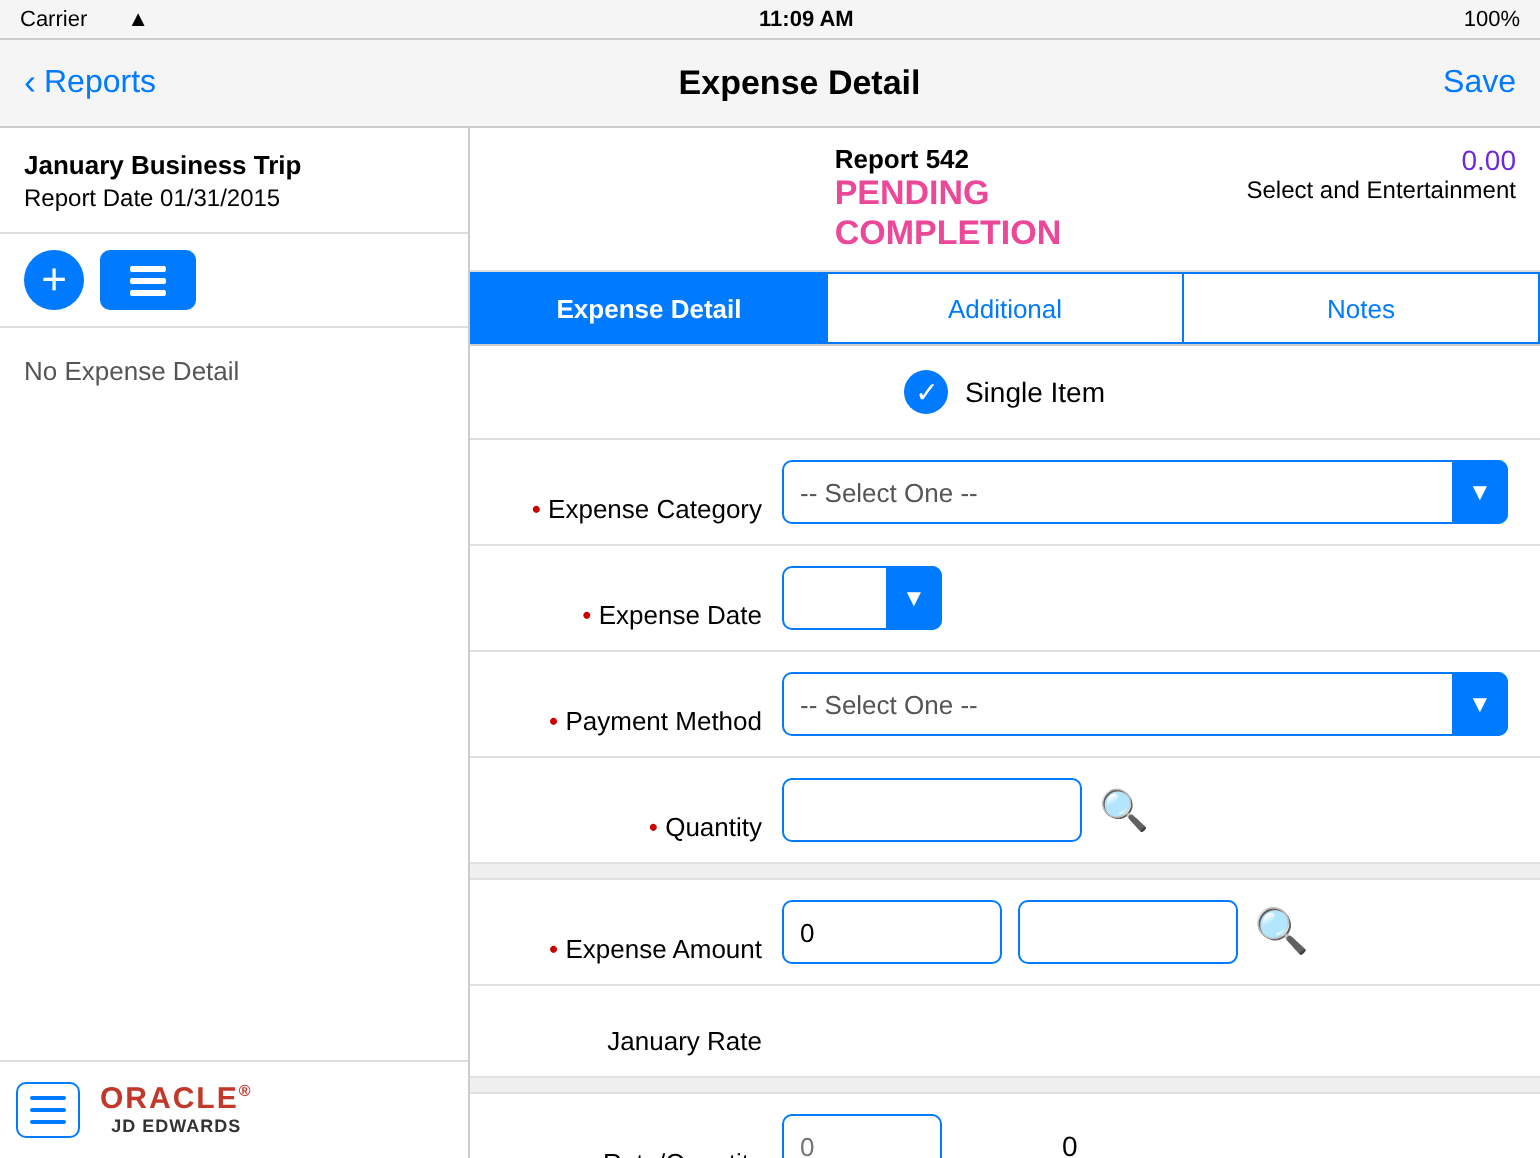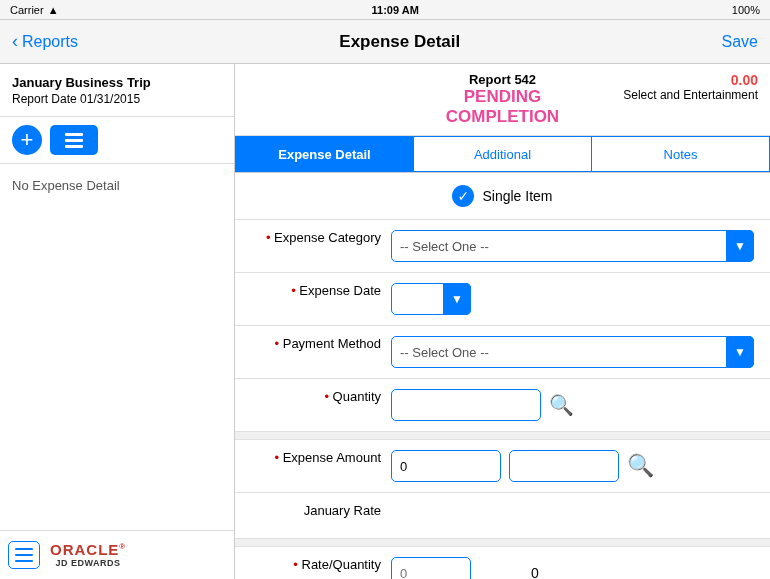--- a/index.html
+++ b/index.html
@@ -17,21 +17,21 @@
       background: #f5f5f5;
       height: 20px;
       display: flex;
       align-items: center;
       justify-content: space-between;
       padding: 0 10px;
       font-size: 11px;
       font-weight: 500;
       border-bottom: 1px solid #ccc;
     }
-    .status-left { display: flex; align-items: center; gap: 4px; }
+    .status-left { display: flex; align-items: center; gap: 20px; }
     .status-center { font-weight: 600; }
     .status-right { display: flex; align-items: center; gap: 4px; }
 
     
     .nav-bar {
       background: #f5f5f5;
       height: 44px;
       display: flex;
       align-items: center;
       justify-content: space-between;
@@ -203,40 +203,40 @@
     }
     .report-header {
       display: flex;
       justify-content: space-between;
       align-items: flex-start;
       padding: 8px 12px;
       background: #fff;
       border-bottom: 1px solid #ddd;
     }
     .report-header-center {
-      text-align: center;
+      text-align: left;
       flex: 1;
     }
     .report-number {
       font-size: 13px;
       font-weight: 600;
       color: #000;
     }
     .report-status {
       font-size: 17px;
       color: #ec4899;
       font-weight: 700;
     }
     .report-amount {
       text-align: right;
     }
     .amount-value {
       font-size: 14px;
-      font-weight: 700;
-      color: #ef4444;
+      font-weight: 400;
+      color: #6d28d9;
     }
     .amount-type {
       font-size: 12px;
       color: #000;
     }
 
     
     .tabs-bar {
       display: flex;
       margin: 0;
@@ -306,21 +306,21 @@
       background: #fff;
     }
     .receipt-label {
       font-size: 14px;
       color: #000;
     }
 
     
     .form-row {
       display: flex;
-      align-items: flex-start;
+      align-items: flex-end;
       background: #fff;
       border-bottom: 1px solid #e0e0e0;
       padding: 10px 16px;
       min-height: 46px;
     }
     .form-row.separator {
       background: #f0f0f0;
       min-height: 8px;
       padding: 0;
       border-bottom: 1px solid #e0e0e0;

